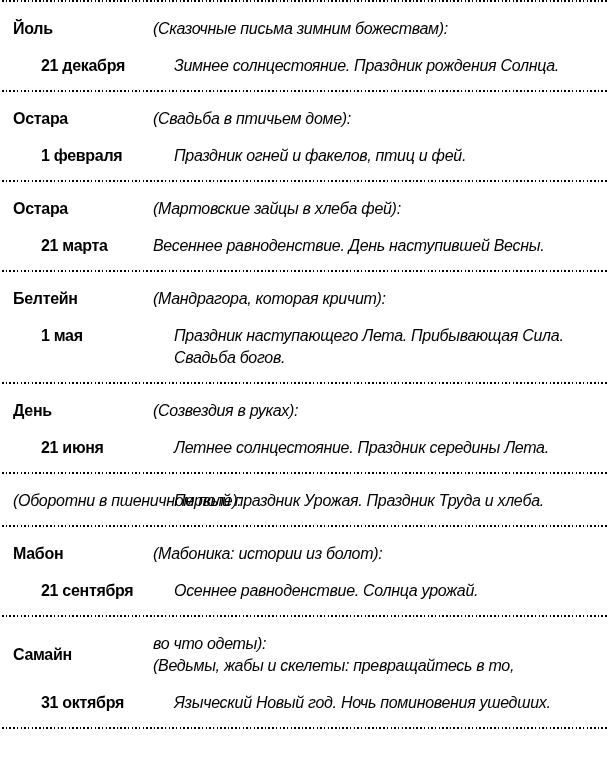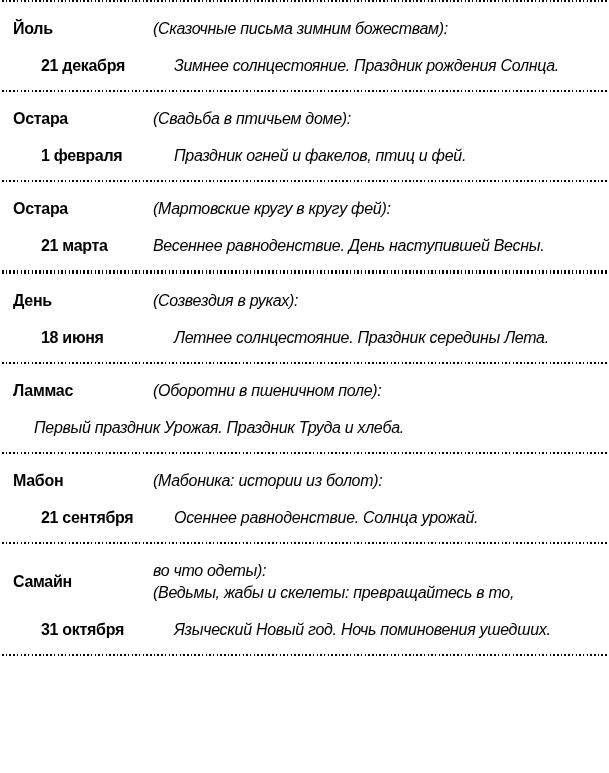--- a/index.html
+++ b/index.html
@@ -73,48 +73,58 @@
     <div class="desc-cell italic">
       <div class="line">Праздник огней и факелов, птиц и фей.</div>
     </div>
   </section>
 
   <div class="rule"></div>
 
   <section class="section">
     <div class="name-cell">Остара</div>
     <div class="subtitle-cell">
-      <div class="line">(Мартовские кругу в кругу фей):</div>
+      <div class="line">(Мартовские зайцы в хлеба фей):</div>
     </div>
     <div class="date-cell">21 марта</div>
     <div class="desc-cell">
       <div class="line">Весеннее равноденствие. День наступившей Весны.</div>
     </div>
   </section>
 
   <div class="rule"></div>
 
+  <section class="section">
+    <div class="name-cell">Белтейн</div>
+    <div class="subtitle-cell">
+      <div class="line">(Мандрагора, которая кричит):</div>
+    </div>
+    <div class="date-cell">1 мая</div>
+    <div class="desc-cell italic">
+      <div class="line">Праздник наступающего Лета. Прибывающая Сила.</div>
+      <div class="line">Свадьба богов.</div>
+    </div>
+  </section>
 
   <div class="rule"></div>
 
   <section class="section">
     <div class="name-cell">День</div>
     <div class="subtitle-cell">
       <div class="line">(Созвездия в руках):</div>
     </div>
-    <div class="date-cell">18 июня</div>
+    <div class="date-cell">21 июня</div>
     <div class="desc-cell italic">
       <div class="line">Летнее солнцестояние. Праздник середины Лета.</div>
     </div>
   </section>
 
   <div class="rule"></div>
 
   <section class="section">
-    <div class="name-cell">Ламмас</div>
     <div class="subtitle-cell">
       <div class="line">(Оборотни в пшеничном поле):</div>
     </div>
     <div class="desc-cell italic">
       <div class="line">Первый праздник Урожая. Праздник Труда и хлеба.</div>
     </div>
   </section>
 
   <div class="rule"></div>
 

